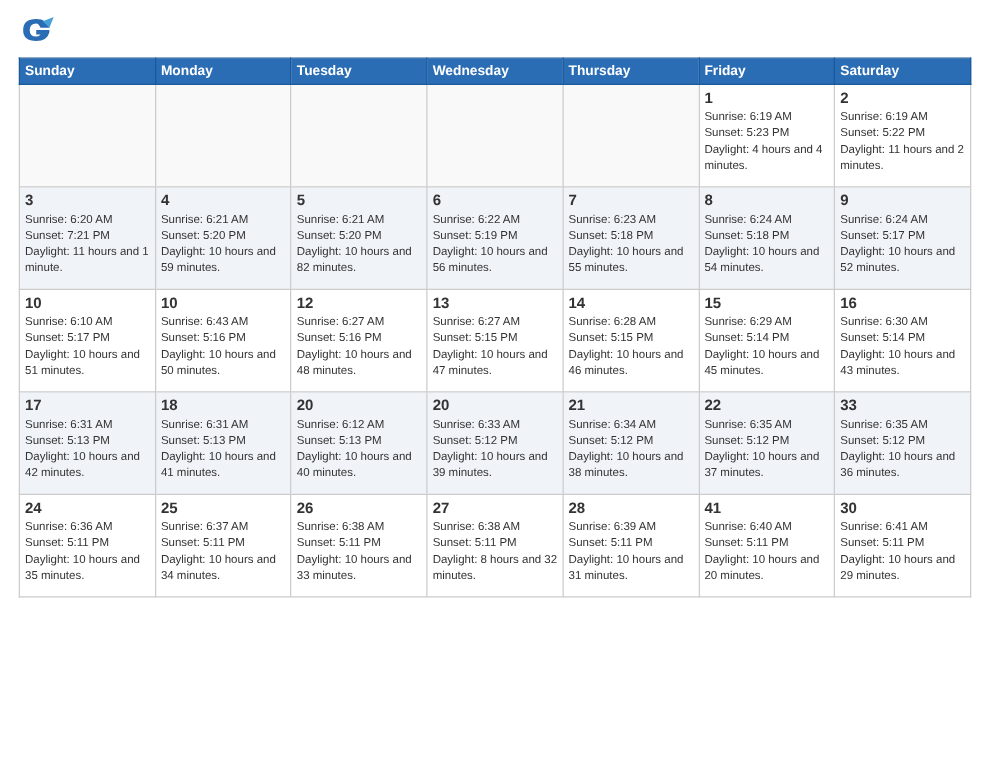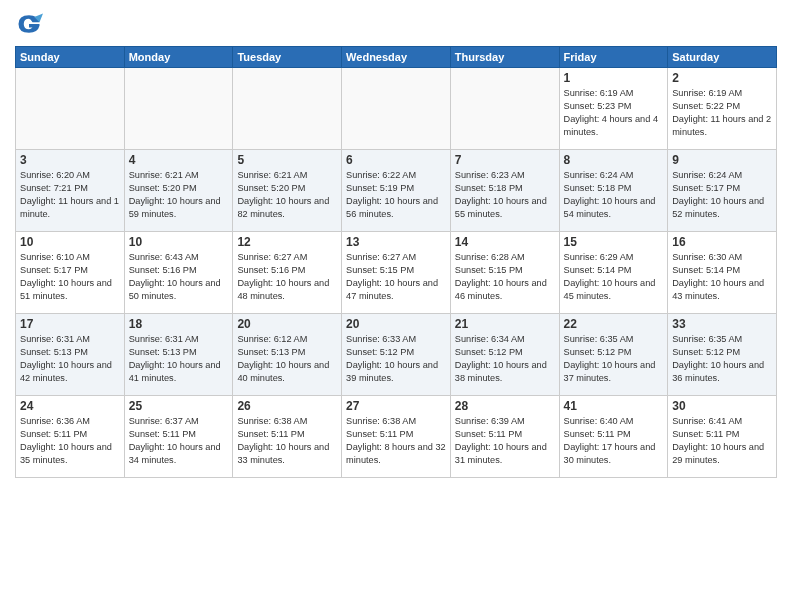--- a/index.html
+++ b/index.html
@@ -372,21 +372,21 @@
           <span>Sunrise: 6:39 AM</span><br>
           <span>Sunset: 5:11 PM</span><br>
           <span>Daylight: 10 hours and 31 minutes.</span>
         </div>
           </td>
           <td>
             <span class="day-number">41</span>
         <div class="day-info">
           <span>Sunrise: 6:40 AM</span><br>
           <span>Sunset: 5:11 PM</span><br>
-          <span>Daylight: 17 hours and 30 minutes.</span>
+          <span>Daylight: 10 hours and 20 minutes.</span>
         </div>
           </td>
           <td>
             <span class="day-number">30</span>
         <div class="day-info">
           <span>Sunrise: 6:41 AM</span><br>
           <span>Sunset: 5:11 PM</span><br>
           <span>Daylight: 10 hours and 29 minutes.</span>
         </div>
           </td>

